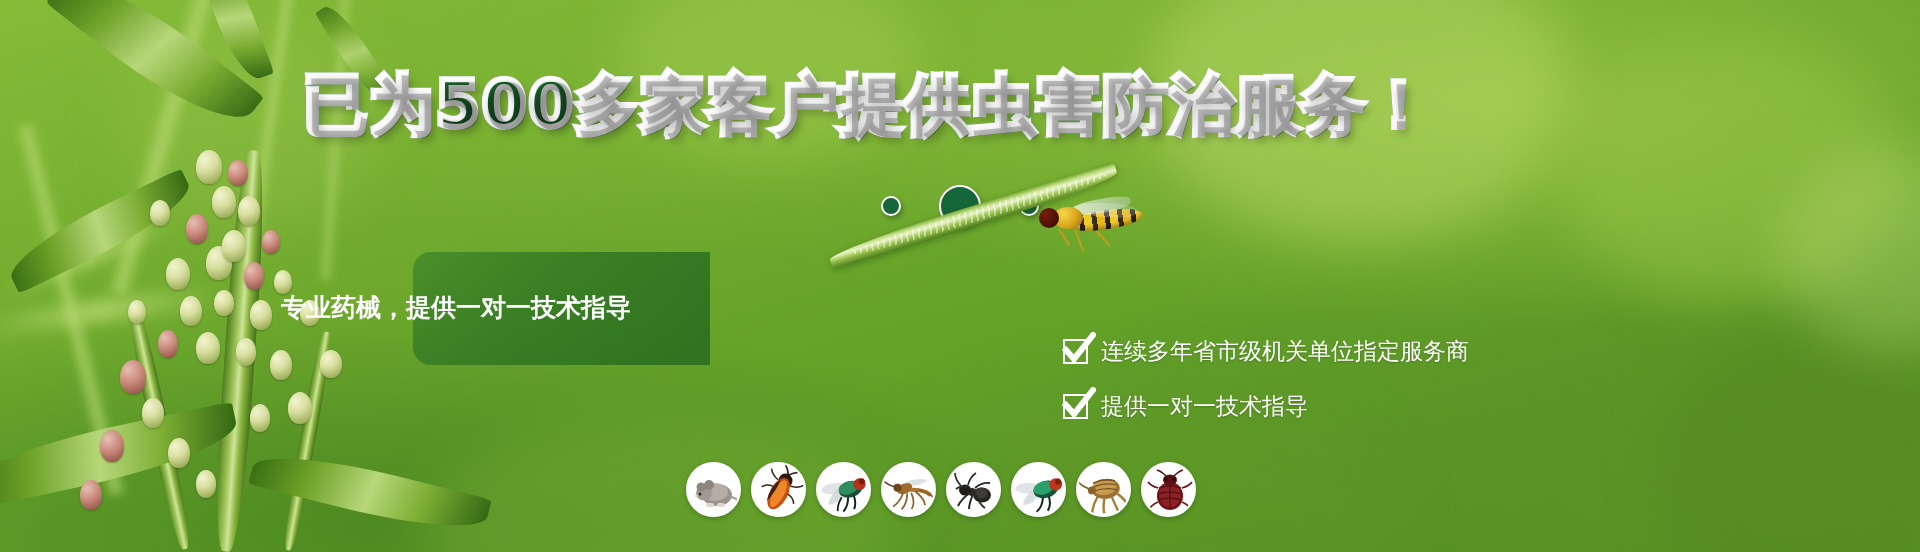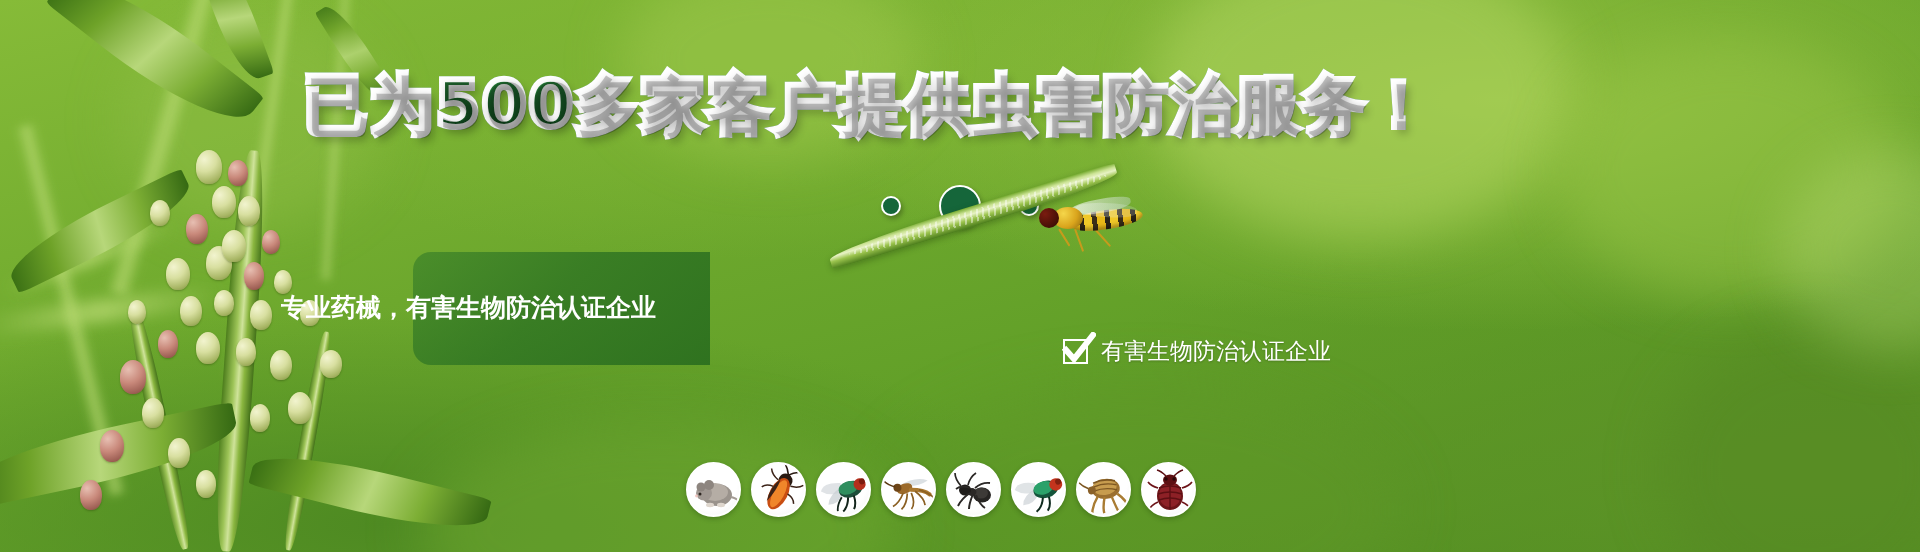--- a/index.html
+++ b/index.html
@@ -279,21 +279,21 @@
     <span class="headline-inner">已为500多家客户提供虫害防治服务！</span>
   </div>
 
   <div class="dots">
     <span class="dot dot-s"></span>
     <span class="dot dot-l"></span>
     <span class="dot dot-s"></span>
   </div>
 
   <div class="infobox">
-    <div class="line ib-l3">专业药械，有害生物防治认证企业</div>
+    <div class="line ib-l3">专业药械，提供一对一技术指导</div>
   </div>
 
   <div class="fly-scene">
     <div class="fly-leaf"></div>
     <div class="fly-body">
       <div class="fl-leg" style="left:24px; top:30px; width:20px; transform:rotate(58deg);"></div>
       <div class="fl-leg" style="left:40px; top:30px; width:24px; transform:rotate(70deg);"></div>
       <div class="fl-leg" style="left:58px; top:28px; width:26px; transform:rotate(48deg);"></div>
       <div class="fl-abdomen"></div>
       <div class="fl-wing"></div>
@@ -303,21 +303,29 @@
     </div>
   </div>
 
   <div class="checklist">
     <div class="check-row">
       <span class="check-box">
         <svg width="34" height="34" viewBox="0 0 34 34">
           <path d="M4 18 L12 27 L31 3" fill="none" stroke="#ffffff" stroke-width="6" stroke-linecap="square" stroke-linejoin="miter"></path>
         </svg>
       </span>
-      <span class="check-text">有害生物防治认证企业</span>
+      <span class="check-text">连续多年省市级机关单位指定服务商</span>
+    </div>
+    <div class="check-row">
+      <span class="check-box">
+        <svg width="34" height="34" viewBox="0 0 34 34">
+          <path d="M4 18 L12 27 L31 3" fill="none" stroke="#ffffff" stroke-width="6" stroke-linecap="square" stroke-linejoin="miter"></path>
+        </svg>
+      </span>
+      <span class="check-text">提供一对一技术指导</span>
     </div>
   </div>
 
   <div class="pests" id="pest-row">
       <div class="pest" title="鼠">
       <svg width="55" height="55" viewBox="0 0 55 55">
         <ellipse cx="29" cy="31" rx="15" ry="11" fill="#9a938c"></ellipse>
         <ellipse cx="27" cy="28" rx="13" ry="9" fill="#b5ada5"></ellipse>
         <ellipse cx="16" cy="29" rx="8" ry="7.5" fill="#a09892"></ellipse>
         <ellipse cx="13" cy="23" rx="4.5" ry="4.5" fill="#8d857f"></ellipse>

